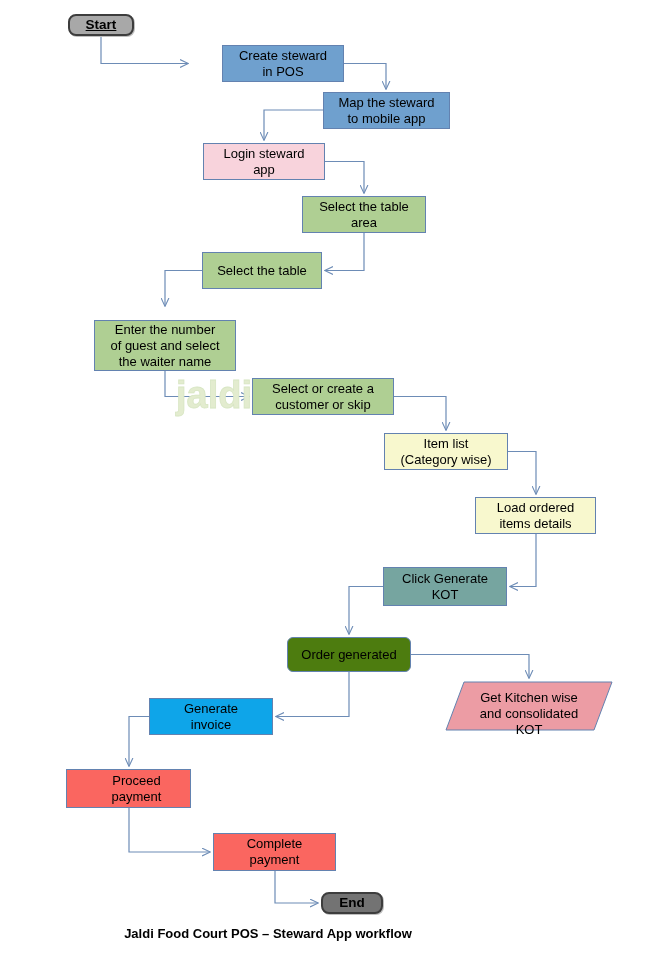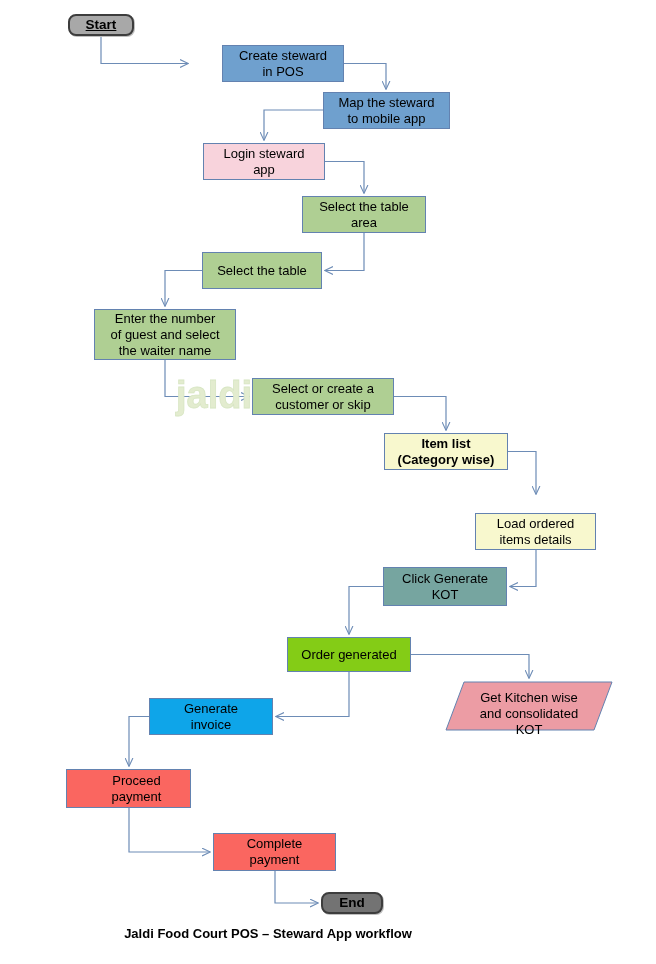--- a/index.html
+++ b/index.html
@@ -125,37 +125,37 @@
 app</div>
 
   <div class="node" style="left:323px;top:92px;width:127px;height:37px;background:#6fa0ce;">Map the steward
 to mobile app</div>
 
   <div class="node" style="left:302px;top:196px;width:124px;height:37px;background:#afcf93;">Select the table
 area</div>
 
   <div class="node" style="left:202px;top:252px;width:120px;height:37px;background:#afcf93;">Select the table</div>
 
-  <div class="node" style="left:94px;top:309px;width:142px;height:51px;background:#afcf93;">Enter the number
+  <div class="node" style="left:94px;top:320px;width:142px;height:51px;background:#afcf93;">Enter the number
 of guest and select
 the waiter name</div>
 
   <div class="node" style="left:252px;top:378px;width:142px;height:37px;background:#afcf93;">Select or create a
 customer or skip</div>
 
-  <div class="node" style="left:384px;top:433px;width:124px;height:37px;background:#f8f8ce;font-weight:bold;">Item list
+  <div class="node" style="left:384px;top:433px;width:124px;height:37px;background:#f8f8ce;">Item list
 (Category wise)</div>
 
-  <div class="node" style="left:475px;top:497px;width:121px;height:37px;background:#f8f8ce;margin-top:16px;">Load ordered
+  <div class="node" style="left:475px;top:497px;width:121px;height:37px;background:#f8f8ce;">Load ordered
 items details</div>
 
   <div class="node" style="left:383px;top:567px;width:124px;height:39px;background:#76a5a0;">Click Generate
 KOT</div>
 
-  <div class="node" style="left:287px;top:637px;width:124px;height:35px;background:#84cc16;">Order generated</div>
+  <div class="node" style="left:287px;top:637px;width:124px;height:35px;background:#4d7c0f;border-radius:6px;">Order generated</div>
 
   <div class="node parallelogram" style="left:445px;top:681px;width:168px;height:66px;">
     <svg class="para-shape" viewBox="0 0 168 50" preserveAspectRatio="none">
       <polygon points="19,1 167,1 149,49 1,49" fill="#ec9ca4" stroke="#6382b0" stroke-width="1"></polygon>
     </svg>
     <span class="para-label">Get Kitchen wise
 and consolidated
 KOT</span>
   </div>
 

